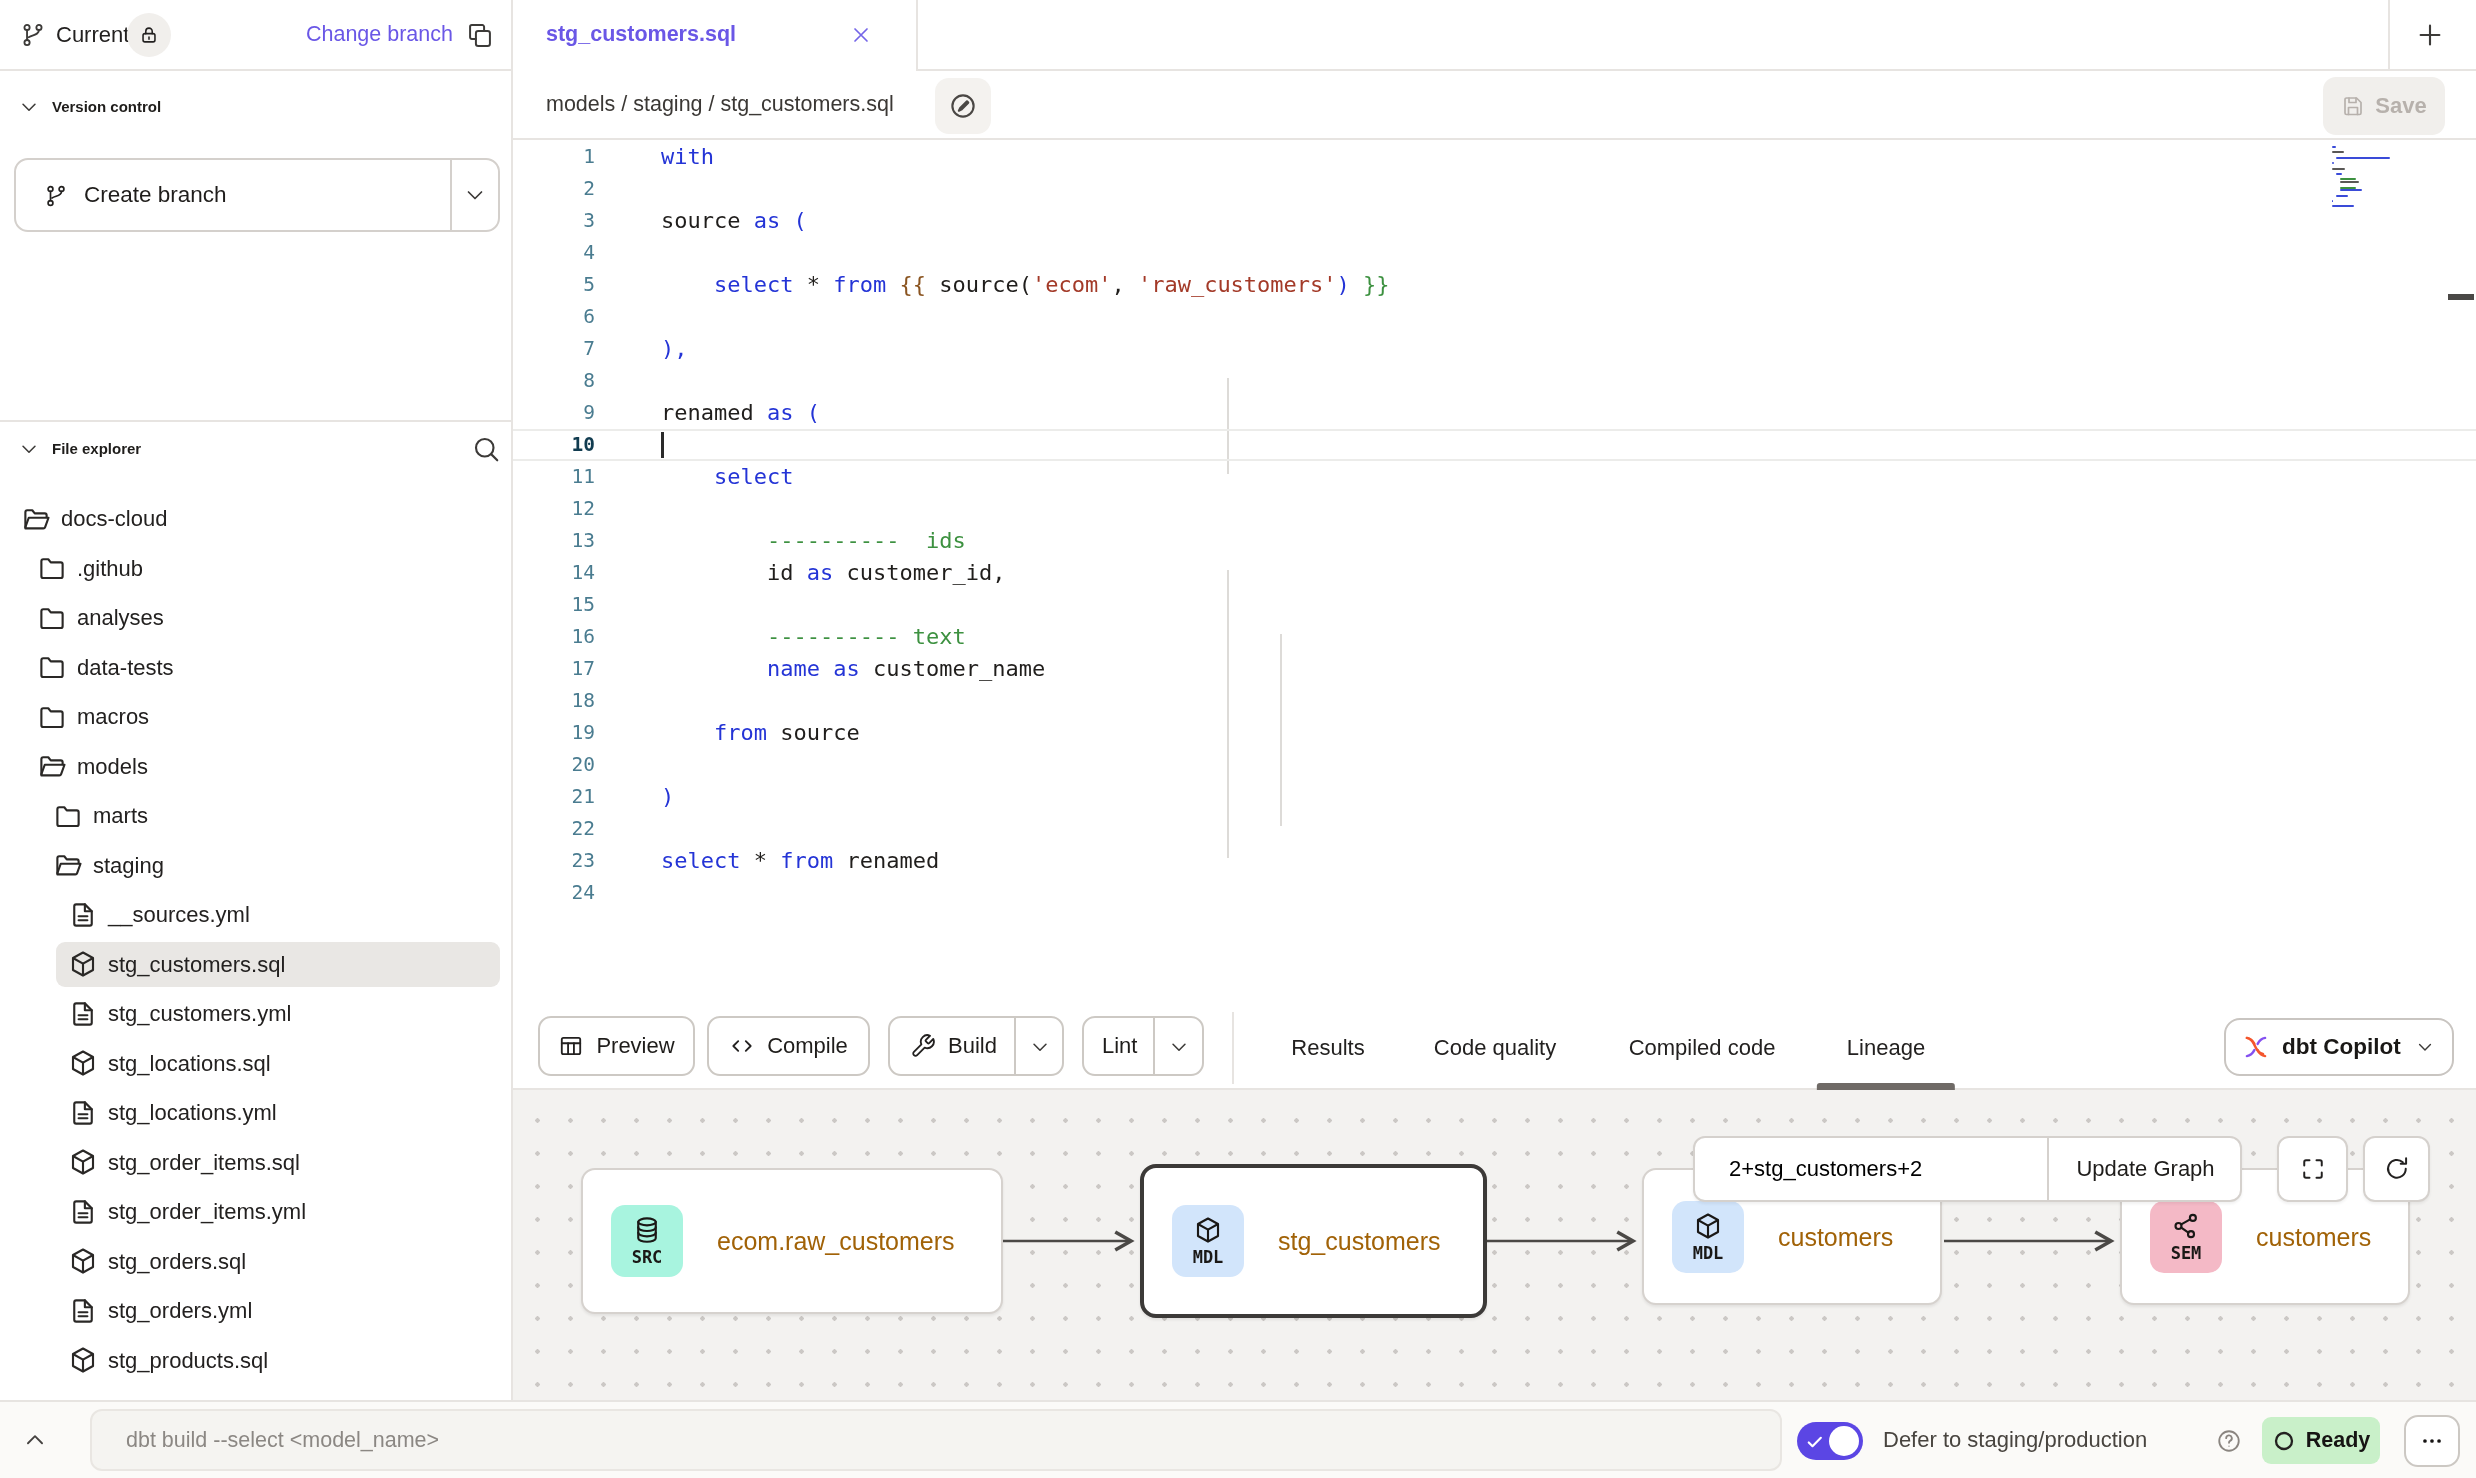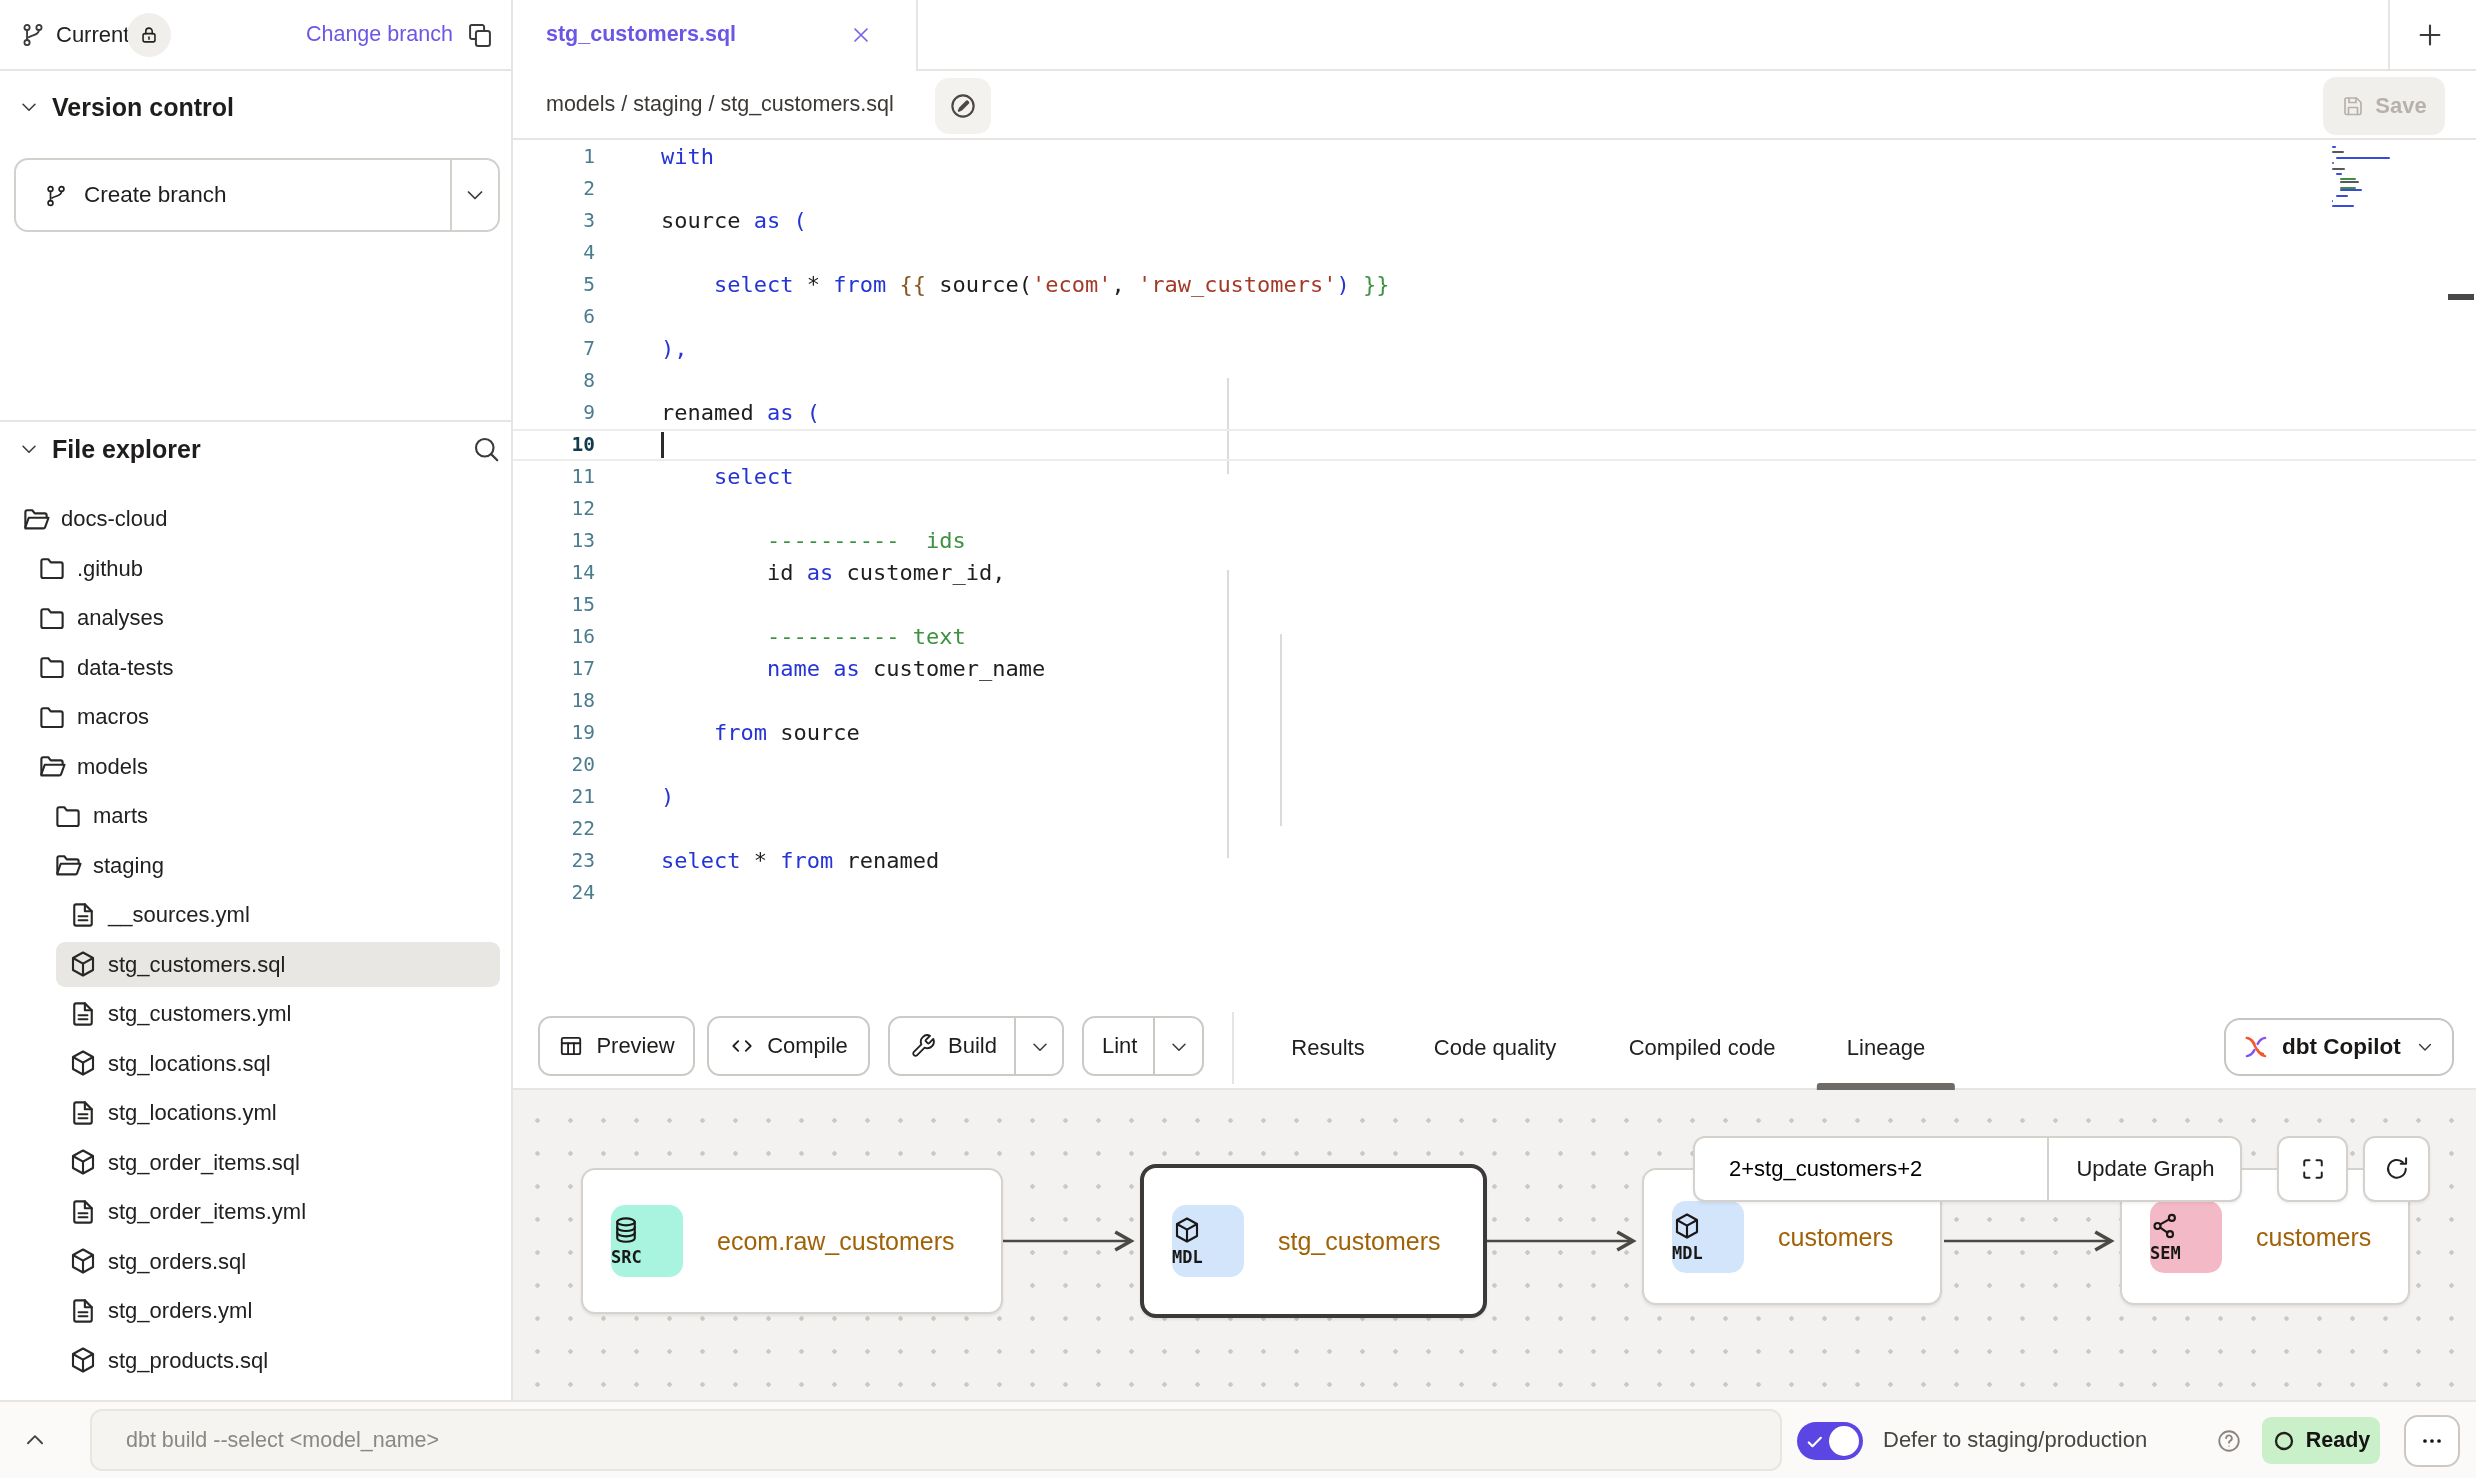--- a/index.html
+++ b/index.html
@@ -19,21 +19,21 @@
   
   .sidebar{position:absolute;left:0;top:0;width:513px;height:1400px;background:#fff;border-right:2px solid var(--border)}
   .sb-top{position:absolute;left:0;top:0;width:100%;height:71px;border-bottom:2px solid var(--border)}
   .sb-top .branch-ic{position:absolute;left:20px;top:22px;color:#3c3a38}
   .sb-top .current{position:absolute;left:56px;top:0;line-height:69px;font-size:22px;font-weight:500;color:#232120}
   .lock-pill{position:absolute;left:127px;top:13px;width:44px;height:44px;border-radius:22px;background:#f1efec;display:flex;align-items:center;justify-content:center;color:#232120}
   .change-branch{position:absolute;right:58px;top:0;line-height:69px;font-size:21.5px;font-weight:500;color:var(--purple);text-decoration:none;cursor:pointer}
   .copy-ic{position:absolute;right:17px;top:21px;color:#3c3a38;cursor:pointer}
   .sec-header{position:absolute;left:0;width:100%;height:44px}
   .sec-header .chev{position:absolute;left:18px;top:11px;color:#3c3a38}
-  .sec-header .sec-title{position:absolute;left:52px;top:0;line-height:44px;font-size:25px;font-weight:700;color:#1f1d1b}
+  .sec-header .sec-title{position:absolute;left:52px;top:0;line-height:44px;font-size:15px;font-weight:700;color:#1f1d1b}
   .vc-header{top:85px}
   .create-branch{position:absolute;left:14px;top:158px;width:486px;height:74px;border:2px solid #d4d0cc;border-radius:14px;background:#fff;cursor:pointer}
   .create-branch .cb-ic{position:absolute;left:28px;top:24px;color:#232120}
   .create-branch .cb-label{position:absolute;left:68px;top:0;line-height:70px;font-size:22.5px;font-weight:500;color:#1f1d1b}
   .create-branch .cb-div{position:absolute;left:434px;top:0;width:2px;height:70px;background:#d4d0cc}
   .create-branch .cb-chev{position:absolute;left:447px;top:23px;color:#3c3a38}
   .hdiv{position:absolute;left:0;top:420px;width:513px;height:2px;background:var(--border)}
   .fe-header{top:427px}
   .fe-search{position:absolute;right:10px;top:434px;color:#3c3a38;cursor:pointer}
   .file-tree{position:absolute;left:0;top:494px;width:564px;height:906px;overflow:hidden}
@@ -85,21 +85,21 @@
   .ab-tab.active::after{content:'';position:absolute;left:0;right:0;bottom:0;height:7px;background:#6f6a66;border-radius:3px 3px 0 0}
   .copilot-btn{position:absolute;left:1711px;top:12px;width:230px;height:58px;border:2px solid #c9c5c1;border-radius:16px;background:#fff;display:flex;align-items:center;gap:12px;padding:0 16px;cursor:pointer}
   .copilot-btn .cp-label{font-size:22.5px;font-weight:700;color:#1a1816}
   .copilot-btn .cp-chev{color:#3c3a38;margin-left:2px}
 
   
   .lineage{position:absolute;left:513px;top:1090px;width:1963px;height:310px;background:#f3f2f0;background-image:radial-gradient(circle,#cbc8c5 2px,transparent 2.4px);background-size:33px 33px;background-position:8px 14px;overflow:hidden}
   .ln-edges{position:absolute;left:0;top:0}
   .ln-node{position:absolute;background:#fff;border:2px solid #d6d2ce;border-radius:14px;box-shadow:0 2px 3px rgba(0,0,0,.07);cursor:pointer}
   .ln-node.sel{border:4px solid #3c3a38;border-radius:16px}
-  .ln-badge{position:absolute;left:28px;top:50%;transform:translateY(-50%);width:72px;height:72px;border-radius:14px;display:flex;flex-direction:column;justify-content:center;gap:2px;color:#1a1816}
+  .ln-badge{position:absolute;left:28px;top:50%;transform:translateY(-50%);width:72px;height:72px;border-radius:14px;display:flex;flex-direction:column;align-items:center;justify-content:center;gap:2px;color:#1a1816}
   .ln-badge .bg-label{font-family:"DejaVu Sans Mono",monospace;font-size:17px;font-weight:700;letter-spacing:0}
   .ln-label{position:absolute;left:134px;top:50%;transform:translateY(-50%);font-size:25px;color:#a16207;white-space:nowrap}
   .ln-search{position:absolute;left:1180px;top:46px;width:549px;height:66px;background:#fff;border:2px solid #d5d1cd;border-radius:12px;box-shadow:0 2px 3px rgba(0,0,0,.06)}
   .ln-search .s-input{position:absolute;left:0;top:0;width:352px;height:62px;line-height:62px;padding-left:34px;font-size:22px;color:#000000;cursor:text}
   .ln-search .s-div{position:absolute;left:352px;top:0;width:2px;height:62px;background:#d5d1cd}
   .ln-search .s-btn{position:absolute;left:354px;top:0;width:193px;height:62px;line-height:62px;text-align:center;font-size:22px;font-weight:500;color:#1f1d1b;cursor:pointer}
   .ln-sqbtn{position:absolute;top:46px;height:66px;background:#fff;border:2px solid #d5d1cd;border-radius:12px;display:flex;align-items:center;justify-content:center;color:#232120;cursor:pointer;box-shadow:0 2px 3px rgba(0,0,0,.06)}
 
   
   .bottombar{position:absolute;left:0;top:1400px;width:2476px;height:78px;background:#fbfaf8;border-top:2px solid var(--border)}

